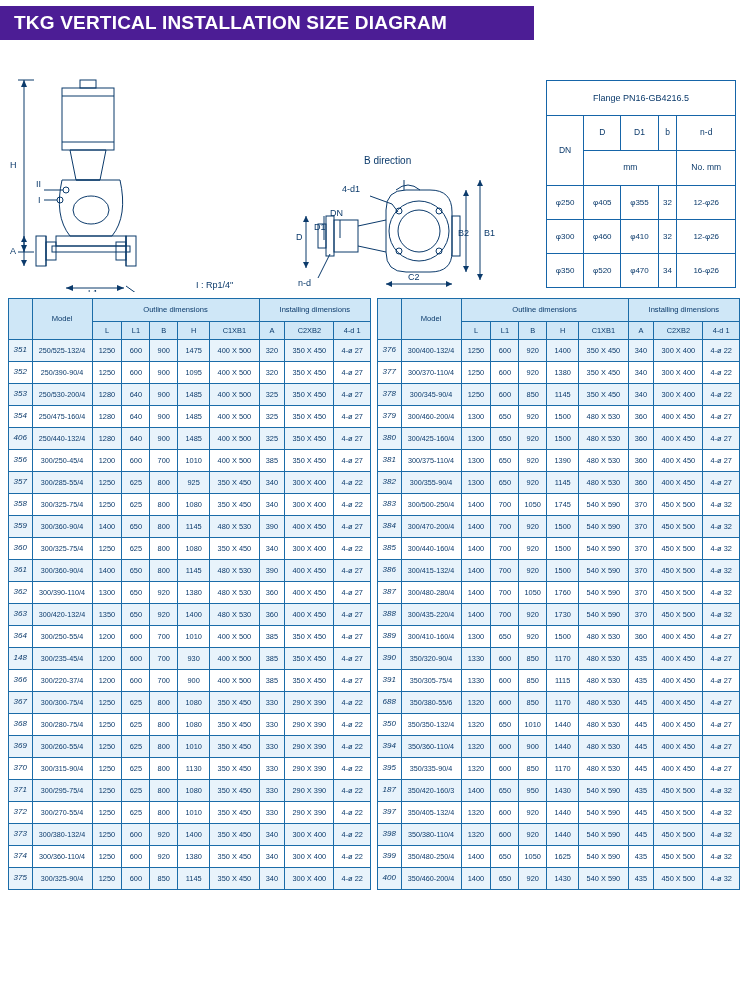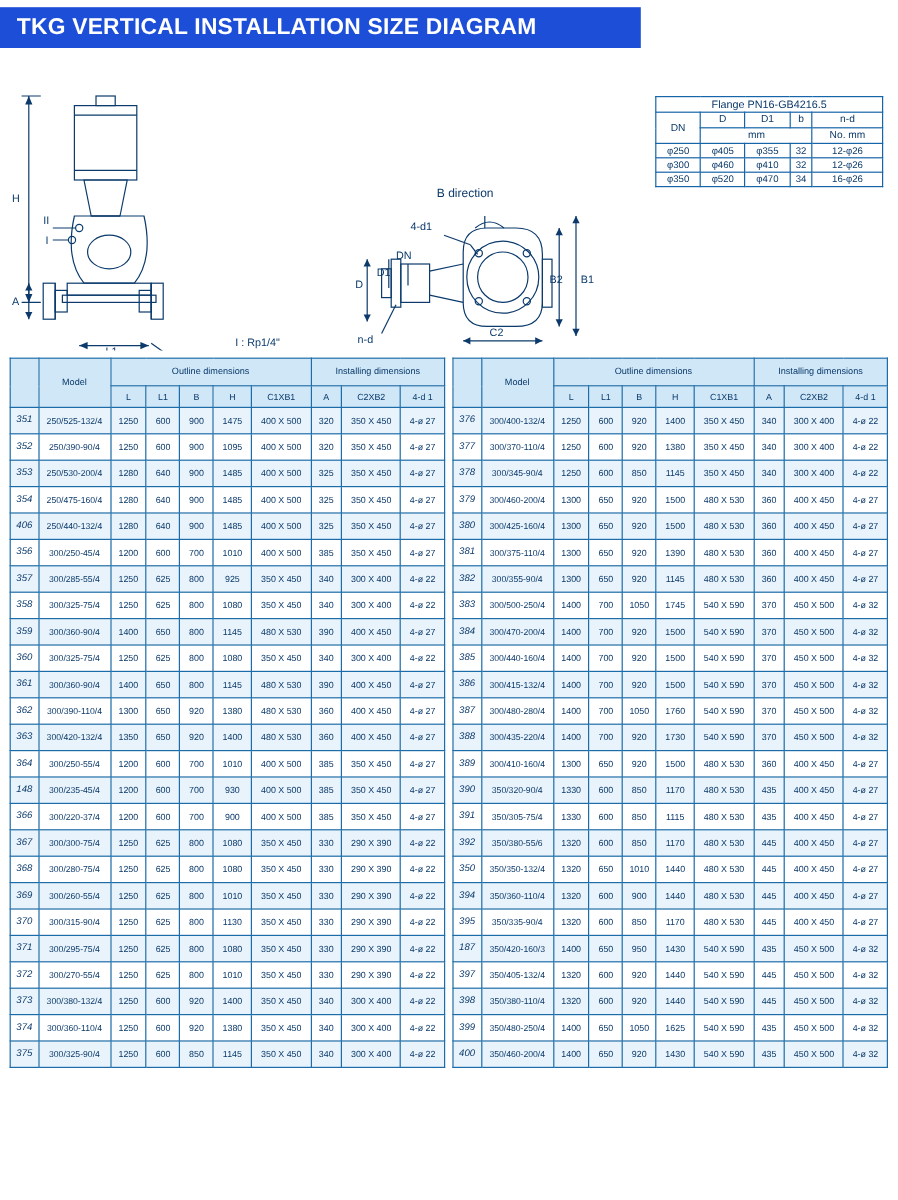--- a/index.html
+++ b/index.html
@@ -7,21 +7,21 @@
     width:748px;
     background:#ffffff;
     font-family:"Liberation Sans", sans-serif;
     color:#0b3a6b;
     -webkit-font-smoothing:antialiased;
   }
   .page{width:748px;position:relative;}
 
   
   .titlebar{
-    background:#1d4ed8;
+    background:#4c1d95;
     color:#ffffff;
     height:34px;
     display:flex;
     align-items:center;
     padding:0 0 0 14px;
     margin:6px 0 0 0;
     width:520px;
   }
   .titlebar .t{
     font-size:19px;
@@ -47,21 +47,21 @@
   }
   table.flange{
     border-collapse:collapse;
     width:190px;
     font-size:8px;
     color:#0b3a6b;
   }
   table.flange td,table.flange th{
     border:1px solid #1665a8;
     text-align:center;
-    padding:1px 0;
+    padding:12px 0;
     font-weight:normal;
     line-height:1.15;
   }
   table.flange .hd{font-size:8.5px;}
   .flange-title{font-size:9px;padding:2px 0;}
 
   
   .tables{
     display:flex;
     gap:6px;
@@ -837,21 +837,21 @@
             <td>1330</td>
             <td>600</td>
             <td>850</td>
             <td>1115</td>
             <td>480 X 530</td>
             <td>435</td>
             <td>400 X 450</td>
             <td>4-ø 27</td>
           </tr>
           <tr class="alt">
-            <td class="idx">392</td>
+            <td class="idx">688</td>
             <td class="model">350/380-55/6</td>
             <td>1320</td>
             <td>600</td>
             <td>850</td>
             <td>1170</td>
             <td>480 X 530</td>
             <td>445</td>
             <td>400 X 450</td>
             <td>4-ø 27</td>
           </tr>

